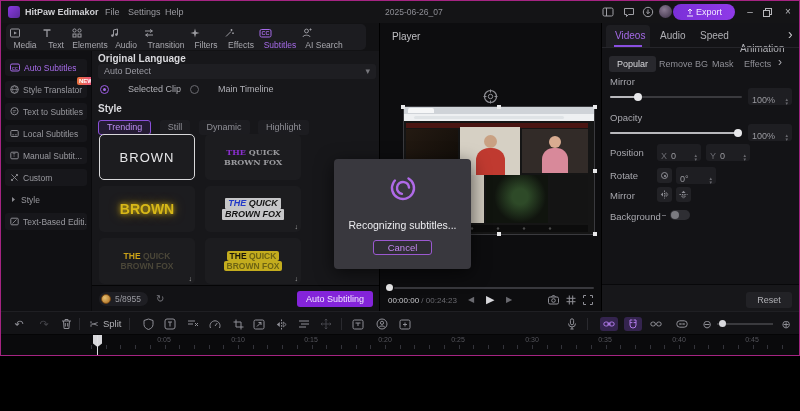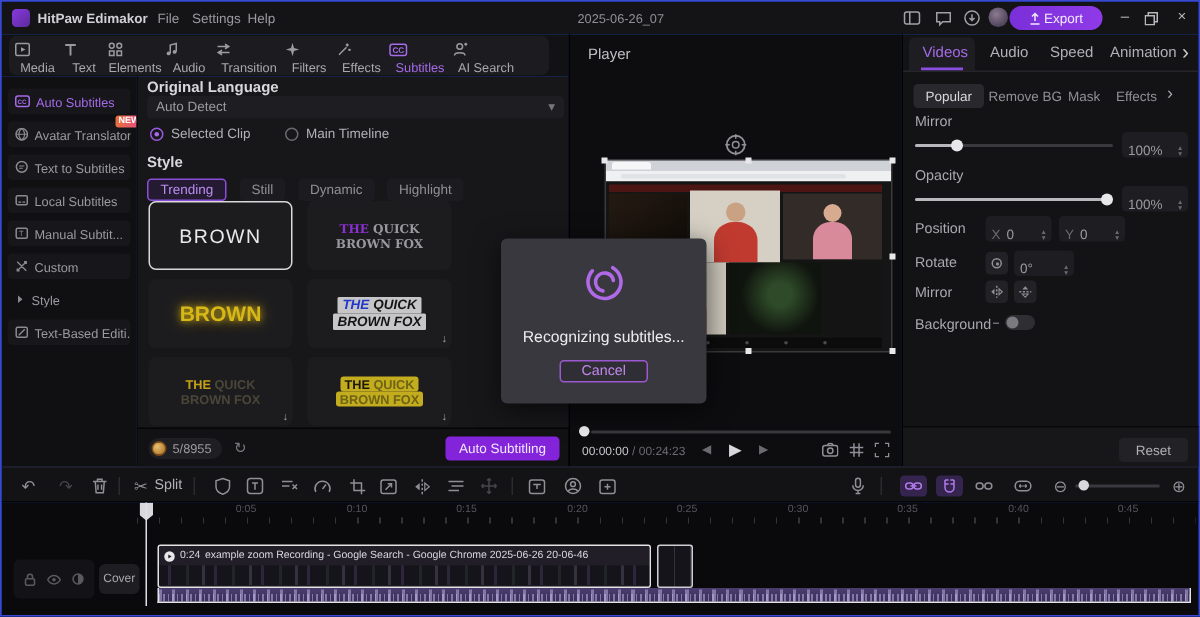--- a/index.html
+++ b/index.html
@@ -1,17 +1,17 @@
 <!DOCTYPE html>
 <html><head>
 <meta charset="utf-8">
 <style>
 *{margin:0;padding:0;box-sizing:border-box}
 body{background:#000;font-family:"Liberation Sans",sans-serif}
-#app{position:relative;width:800px;height:411px;background:#1d4ed8;overflow:hidden;color:#c8c8cc;border:1px solid rgba(120,60,200,.35)}
+#app{position:relative;width:800px;height:356px;background:#be185d;overflow:hidden;color:#c8c8cc;border:1px solid rgba(120,60,200,.35)}
 .ab{position:absolute}
 .txt{white-space:nowrap}
 .ic{display:inline-block;vertical-align:middle}
 svg{display:block}
 
 #titlebar{left:0;top:0;width:800px;height:22px;background:#141416}
 #ribbon{left:0;top:22px;width:378px;height:28px;background:#121214}
 #ribbonpill{left:5px;top:1px;width:360px;height:26px;background:#1c1c20;border-radius:5px}
 #sidebar{left:0;top:50px;width:90px;height:260px;background:#101013}
 #mainpanel{left:90px;top:50px;width:288px;height:260px;background:#17171a;border-left:1px solid #0a0a0c}
@@ -31,21 +31,21 @@
 .rtab .tic{display:block;margin:3px auto 0}
 
 .sitem{left:4px;width:82px;height:17px;background:#17171b;border-radius:3px;display:flex;align-items:center;padding-left:5px}
 .sitem .lab{font-size:8.5px;color:#9a9aa0;margin-left:4px;white-space:nowrap;overflow:hidden}
 .sitem.active .lab{color:#a56ae8}
 .badge-new{position:absolute;left:72px;top:-4px;background:linear-gradient(90deg,#e8703a,#e84a8a);color:#fff;font-size:6px;font-weight:bold;padding:0 2px;border-radius:2px;line-height:8px}
 
 .plabel{font-size:10px;font-weight:bold;color:#d8d8dc}
 #langdd{left:6px;top:13px;width:278px;height:15px;background:#1e1e22;border-radius:3px;font-size:9px;color:#9a9aa2;line-height:15px;padding:0 6px}
 #langdd .caret{position:absolute;right:6px;top:0;color:#77777d}
-.radio{display:flex;align-items:center;gap:5px;font-size:9px;color:#b0b0b6}
+.radio{display:flex;align-items:center;gap:19px;font-size:9px;color:#b0b0b6}
 .rdot{width:9px;height:9px;border-radius:50%;border:1px solid #6a6a70;position:relative}
 .rdot.sel{border-color:#9a5ae0}
 .rdot.sel:after{content:"";position:absolute;left:2px;top:2px;width:3px;height:3px;border-radius:50%;background:#a56ae8}
 .stab{height:15px;border-radius:3px;background:#1c1c20;color:#8f8f96;font-size:9px;line-height:15px;padding:0 8px;display:inline-block}
 .stab.active{background:#241b33;border:1px solid #8a4fd8;color:#bb8cf0;line-height:13px}
 .card{width:96px;height:46px;background:#1c1c1f;border-radius:5px;display:flex;flex-direction:column;align-items:center;justify-content:center}
 .card.sel{border:1.5px solid #d8d8da}
 .dl{position:absolute;right:3px;bottom:2px;font-size:7px;color:#aaa}
 #panelfooter{left:0;top:234px;width:288px;height:26px;background:#121215;border-top:1px solid #050506;display:flex;align-items:center}
 .creditpill{margin-left:7px;background:#1e1e23;border-radius:8px;height:14px;display:flex;align-items:center;padding:0 7px 0 2px;gap:4px}
@@ -249,21 +249,21 @@
         </span>
         <span class="lab">Auto Subtitles</span>
       </div>
     <div class="ab sitem" style="top:30px">
         <span>
           <svg width="9" height="9" viewBox="0 0 9 9">
             <circle cx="4.5" cy="4.5" r="3.8" fill="none" stroke="#8a8a90"></circle>
             <path d="M0.7 4.5h7.6M4.5 0.7c-2.6 2-2.6 5.6 0 7.6 2.6-2 2.6-5.6 0-7.6z" fill="none" stroke="#8a8a90" stroke-width="0.7"></path>
           </svg>
         </span>
-        <span class="lab">Avatar Translator</span>
+        <span class="lab">Style Translator</span>
         <span class="badge-new">NEW</span>
       </div>
     <div class="ab sitem" style="top:74px">
         <span>
           <svg width="9" height="9" viewBox="0 0 9 9">
             <rect x="0.8" y="1.5" width="7.4" height="6" rx="1" fill="none" stroke="#8a8a90"></rect>
             <path d="M2.2 5.8h2M5 5.8h1.8" stroke="#8a8a90" stroke-width="0.8"></path>
           </svg>
         </span>
         <span class="lab">Local Subtitles</span>
@@ -447,21 +447,21 @@
         </div>
     </div>
   </div>
 
   <div class="ab" id="rightpanel">
     <div class="ab" style="left:4px;top:2px;width:44px;height:22px;background:#1e1e22;border-radius:4px 4px 0 0"></div>
     <div class="ab rptab active" style="left:13px;top:7px">Videos</div>
     <div class="ab" style="left:12px;top:22px;width:28px;height:2px;background:#8a4fe0"></div>
     <div class="ab rptab" style="left:58px;top:7px">Audio</div>
     <div class="ab rptab" style="left:98px;top:7px">Speed</div>
-    <div class="ab rptab" style="left:138px;top:7px">Animation</div>
+    <div class="ab rptab" style="left:138px;top:20px">Animation</div>
     <div class="ab" style="left:186px;top:3px;font-size:14px;color:#c8c8cc">›</div>
     <div class="ab" style="left:0;top:24px;width:200px;height:1px;background:#25252a"></div>
     <div class="ab subtab active" style="left:7px;top:33px">Popular</div>
     <div class="ab subtab" style="left:57px;top:36px">Remove BG</div>
     <div class="ab subtab" style="left:110px;top:36px">Mask</div>
     <div class="ab subtab" style="left:142px;top:36px">Effects</div>
     <div class="ab" style="left:176px;top:32px;font-size:12px;color:#a8a8ae">›</div>
 
     <div class="ab rlbl" style="left:8px;top:53px">Mirror</div>
     <div>

